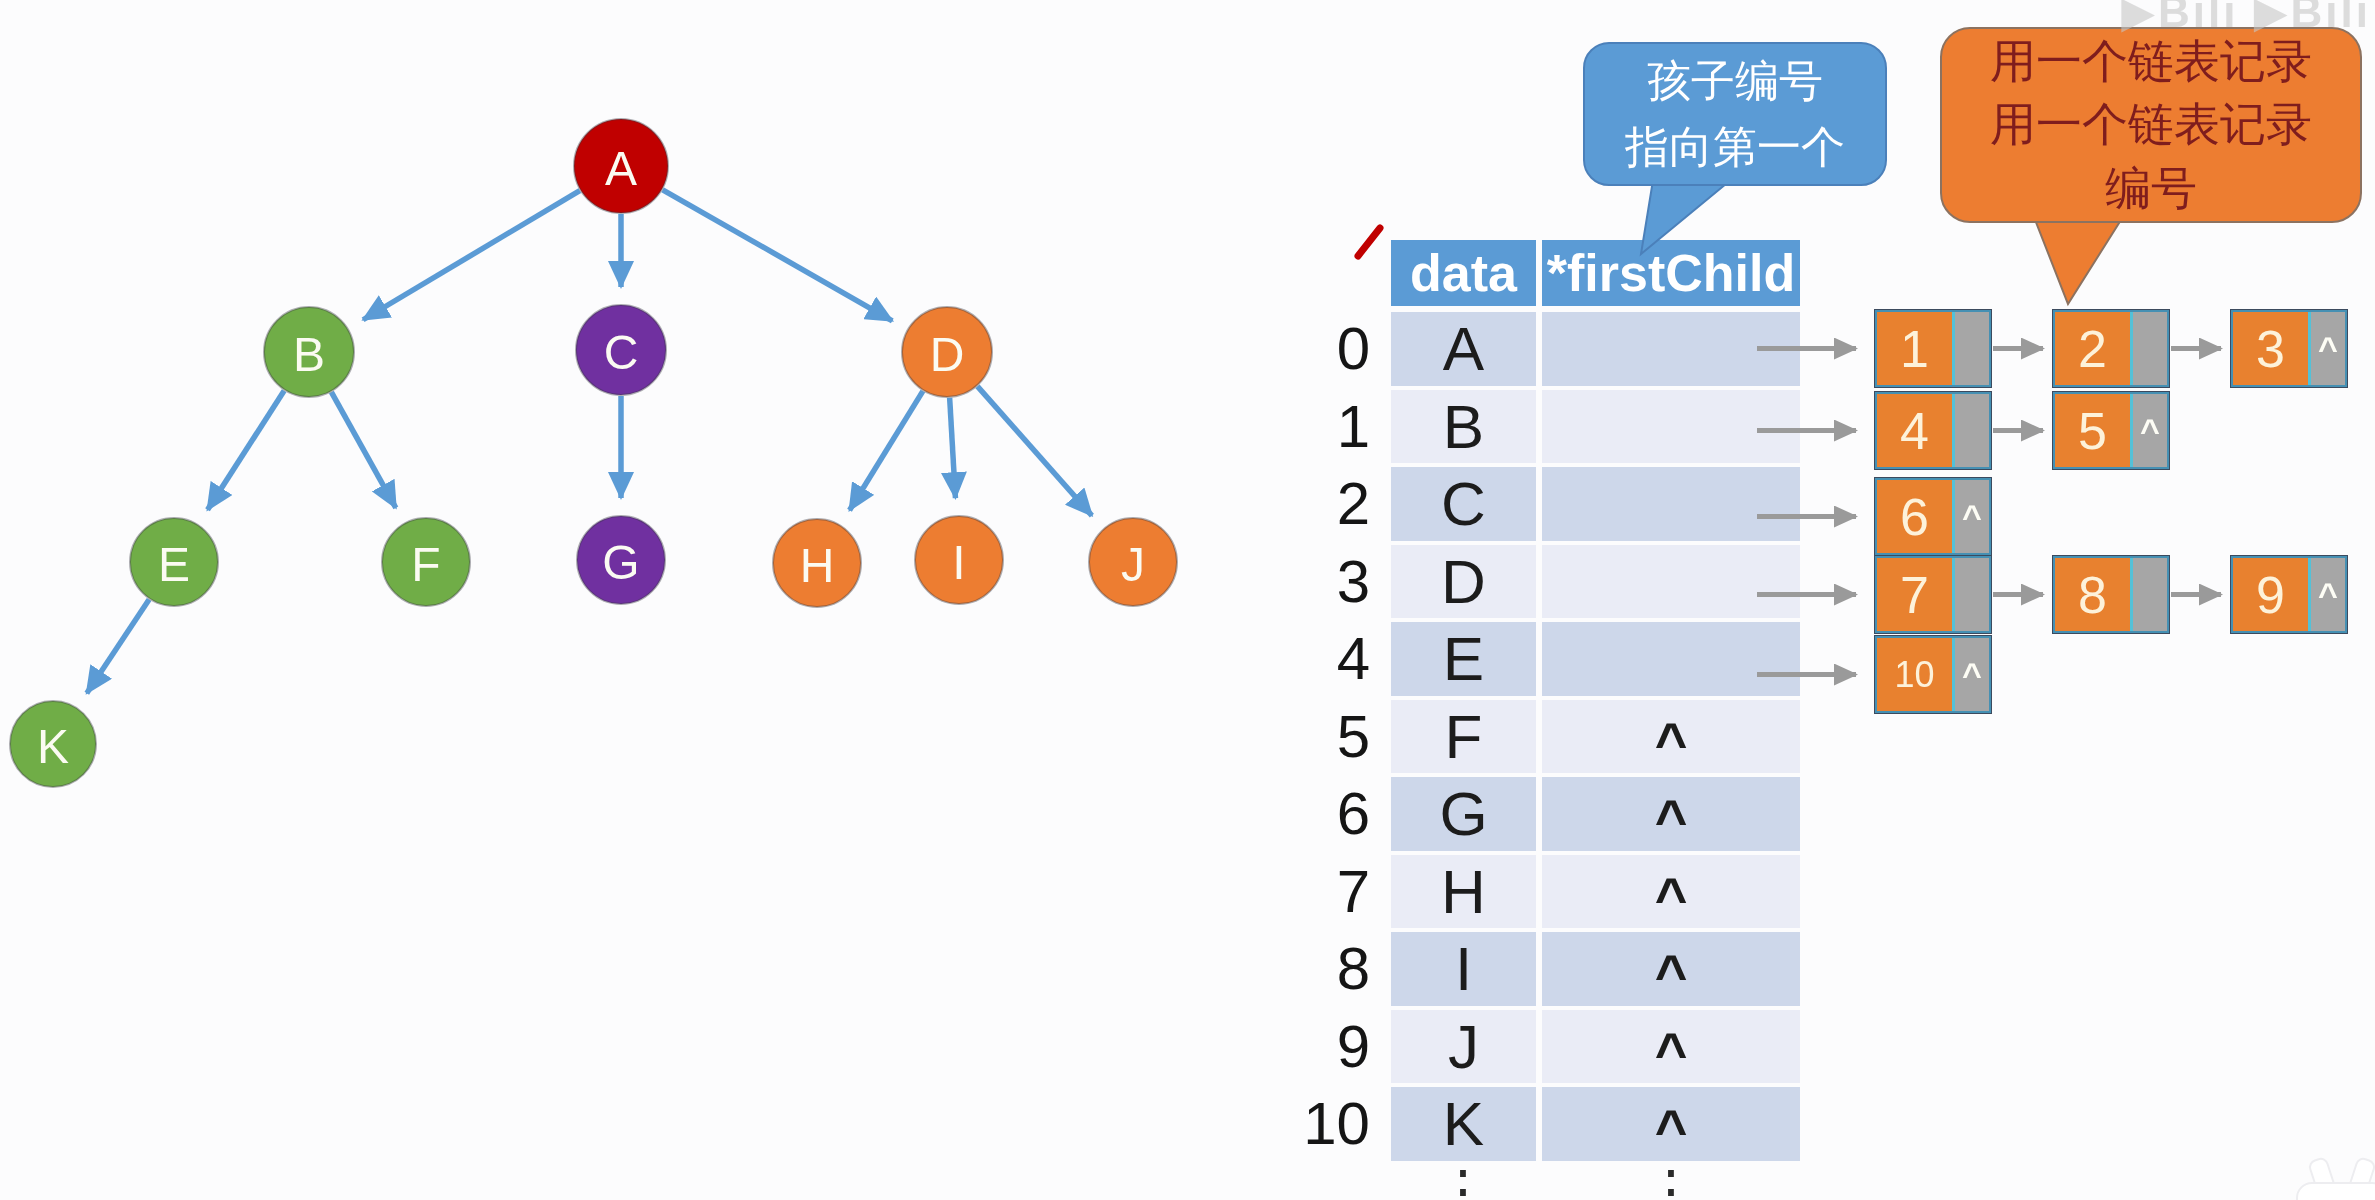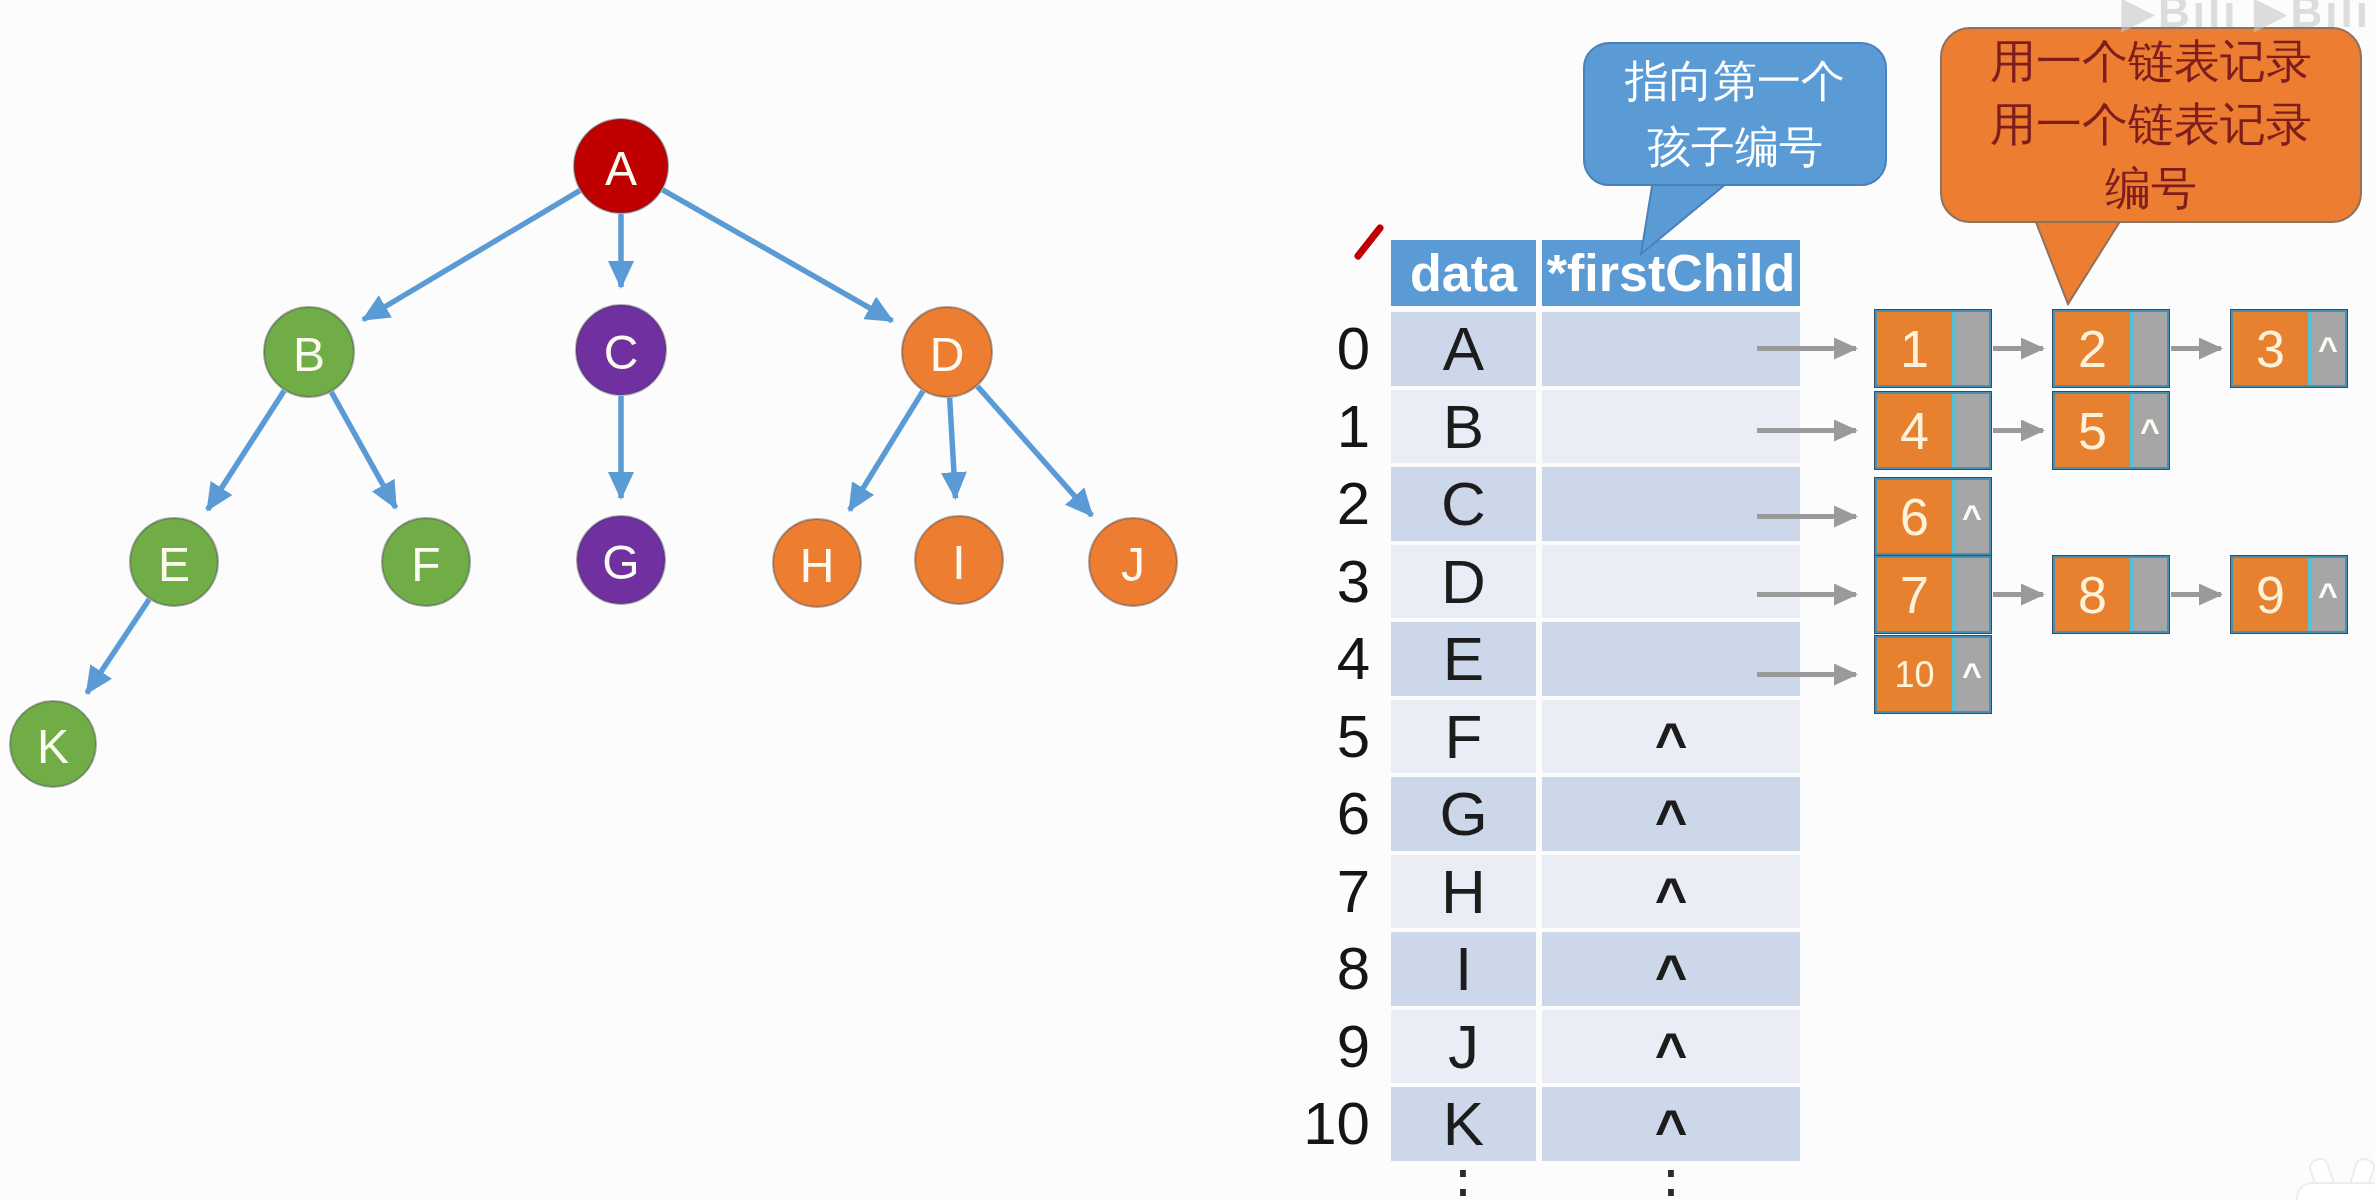--- a/index.html
+++ b/index.html
@@ -201,22 +201,22 @@
         <line x1="2171" y1="594.5" x2="2221" y2="594.5" stroke="#9a9a9a" stroke-width="5" marker-end="url(#arrowGray)"></line>
         <line x1="1757" y1="674.5" x2="1856" y2="674.5" stroke="#9a9a9a" stroke-width="5" marker-end="url(#arrowGray)"></line>
       </g>
     <polygon points="1654,174 1738,174 1641,254" fill="#5b9bd5" stroke="#4b80ba" stroke-width="2"></polygon>
     <polygon points="2032,212 2126,212 2068,304" fill="#ed7d31" stroke="#8c7260" stroke-width="2"></polygon>
     <line x1="1358" y1="256" x2="1380" y2="228" stroke="#c00000" stroke-width="7" stroke-linecap="round"></line>
   </svg>
 
   <div id="bubble-layer">
     <div class="bubble" id="bubble-blue">
+      <div>孩子编号</div>
       <div>指向第一个</div>
-      <div>孩子编号</div>
     </div>
     <div class="bubble" id="bubble-orange">
       <div>用一个链表记录</div>
       <div>用一个链表记录</div>
       <div>编号</div>
     </div>
     <div id="watermark">▶Bili ▶Bili</div>
     <div id="mascot">
       <div class="ear l"></div>
       <div class="ear r"></div>

